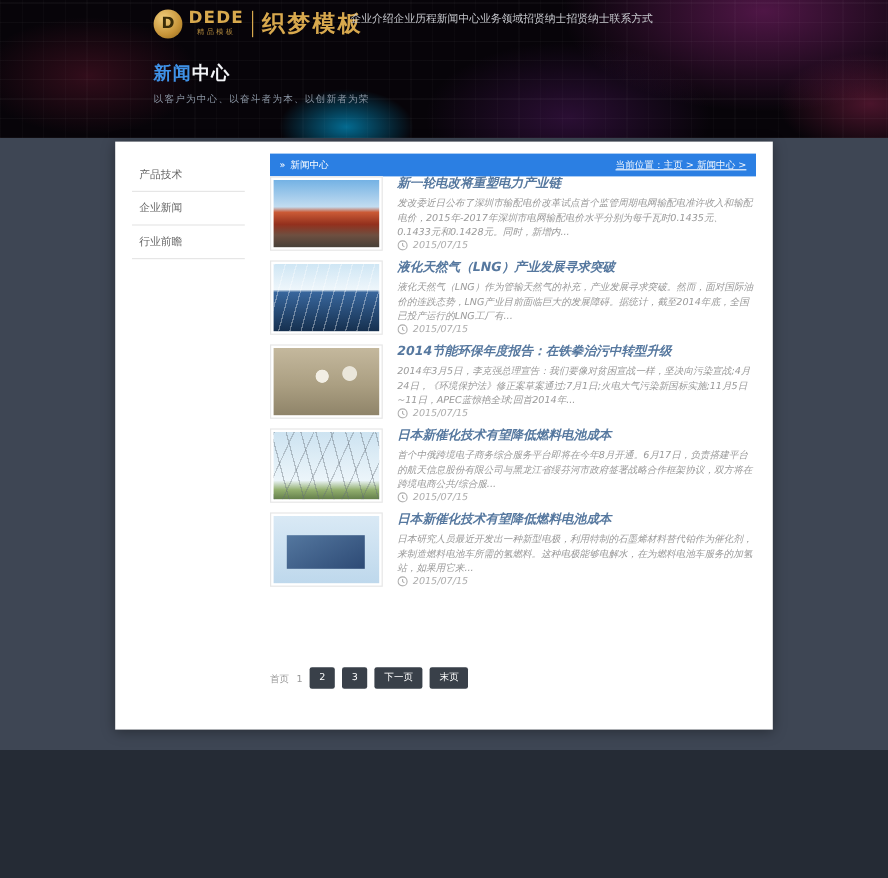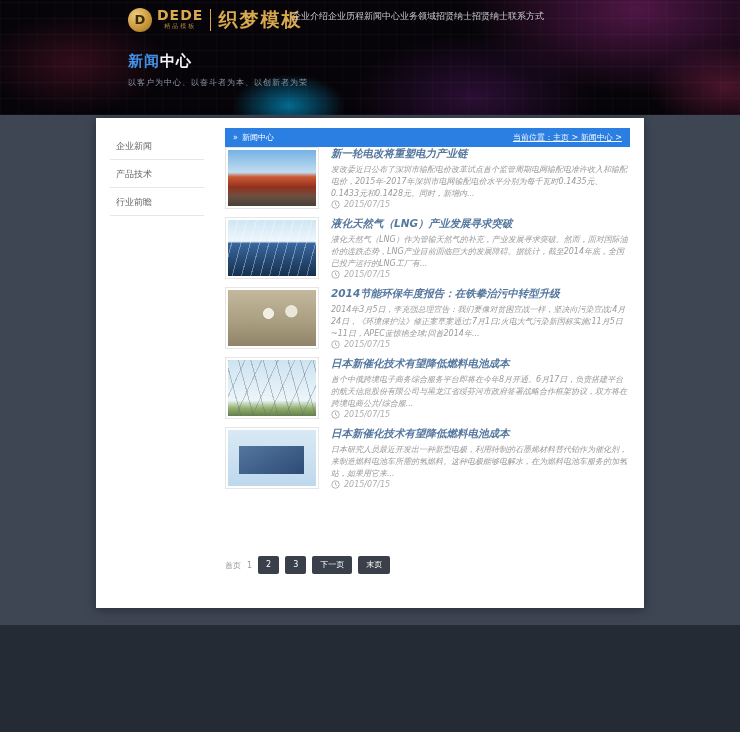--- a/index.html
+++ b/index.html
@@ -133,22 +133,22 @@
     <div class="banner-title">
       <span class="hl">新闻</span><span class="rest">中心</span>
     </div>
     <div class="banner-sub">以客户为中心、以奋斗者为本、以创新者为荣</div>
   </div>
 </div>
 
 <div class="card">
 
   <div class="side">
+    <span class="side-item">产品技术</span>
     <span class="side-item">企业新闻</span>
-    <span class="side-item">产品技术</span>
     <span class="side-item">行业前瞻</span>
   </div>
 
   <div class="content">
     <div class="crumb">
       <span class="l">
         <span>»</span>
         <span>新闻中心</span>
       </span>
       <span class="r">当前位置：主页 &gt; 新闻中心 &gt;</span>

